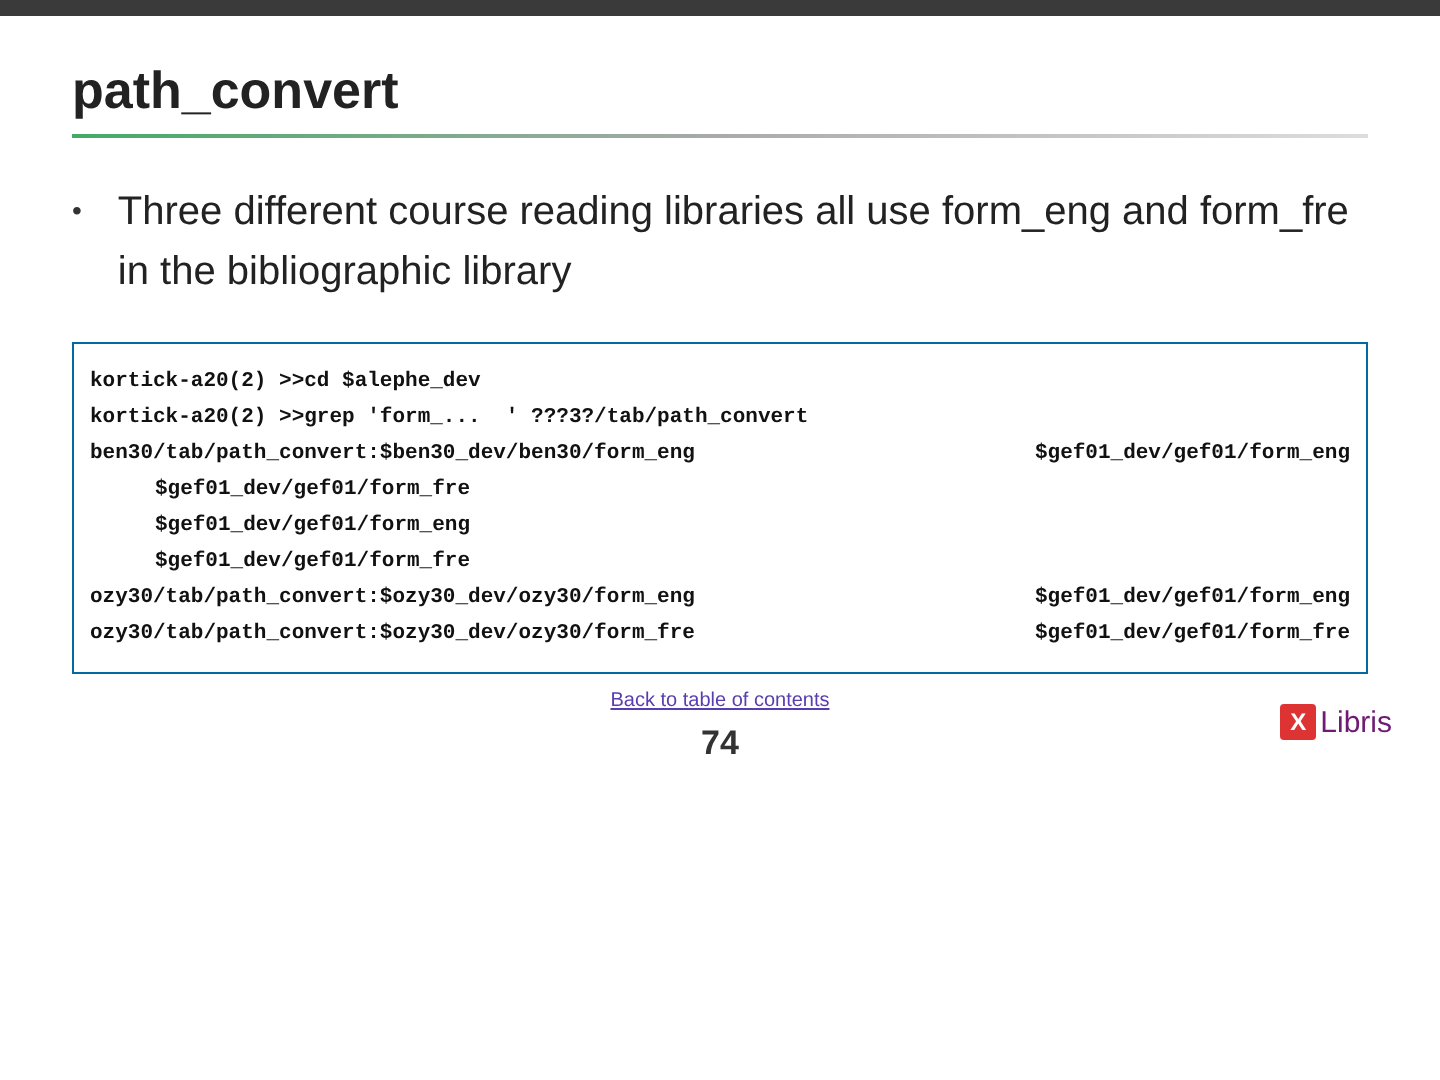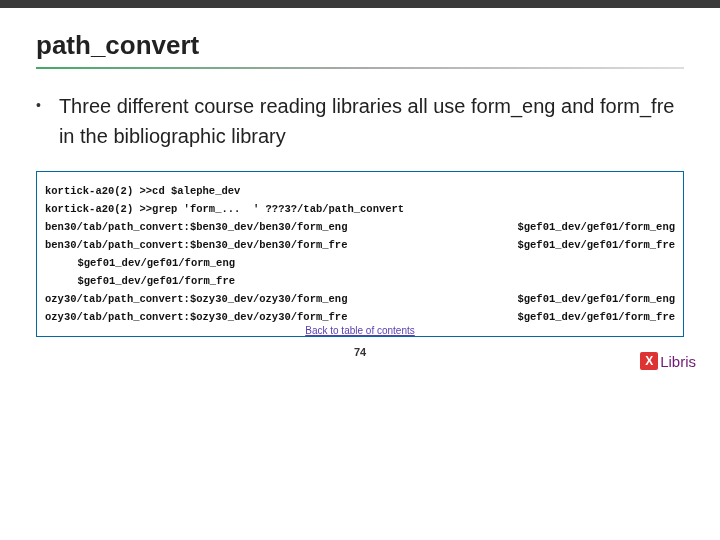--- a/index.html
+++ b/index.html
@@ -8,23 +8,23 @@
   .top-stripe { position: absolute; top: 0; left: 0; right: 0; height: 8px; background: #3a3a3a; }
   .title { font-size: 26px; font-weight: bold; color: #222; margin-top: 6px; margin-bottom: 6px; }
   .title-rule { height: 2px; background: linear-gradient(to right, #4a6, #aaa, #ddd); margin-bottom: 22px; }
   .bullet-row { display: flex; align-items: flex-start; margin-bottom: 20px; }
   .bullet-dot { font-size: 14px; color: #333; margin-right: 18px; margin-top: 6px; }
   .bullet-text { font-size: 20px; color: #222; line-height: 1.5; }
   .code-box { border: 1px solid #0369a1; padding: 10px 8px; font-family: "Courier New", monospace; font-size: 10.5px; font-weight: bold; color: #111; }
   .code-box .row { display: flex; justify-content: space-between; padding: 3px 0; }
   .code-box .left { white-space: pre; }
   .code-box .right { white-space: pre; text-align: right; min-width: 190px; }
-  .footer { position: absolute; bottom: 24px; left: 0; right: 0; text-align: center; }
+  .footer { position: absolute; bottom: 2px; left: 0; right: 0; text-align: center; }
   .back-link { font-size: 10px; color: #5a3db0; text-decoration: underline; display: inline-block; margin-bottom: 6px; }
-  .page-num { font-size: 11px; font-weight: bold; color: #333; }
+  .page-num { font-size: 17px; font-weight: bold; color: #333; }
   .logo { position: absolute; bottom: 14px; right: 24px; display: flex; align-items: center; font-family: Arial, sans-serif; }
   .logo-x { display: inline-flex; align-items: center; justify-content: center; width: 18px; height: 18px; background: #d33; color: #fff; font-weight: bold; font-size: 12px; border-radius: 2px; margin-right: 2px; }
   .logo-text { font-size: 15px; color: #701a75; font-weight: 400; }
 </style>
 </head>
 <body>
 
 <div class="slide">
   <div class="top-stripe"></div>
 
@@ -43,21 +43,20 @@
       </div>
     <div class="row">
         <span class="left">kortick-a20(2) &gt;&gt;grep 'form_...  ' ???3?/tab/path_convert</span>
         <span class="right"></span>
       </div>
     <div class="row">
         <span class="left">ben30/tab/path_convert:$ben30_dev/ben30/form_eng</span>
         <span class="right">$gef01_dev/gef01/form_eng</span>
       </div>
     <div class="row">
-        <span class="left">ben30/tab/path_convert:$ben30_dev/ben30/form_fre</span>
         <span class="right">$gef01_dev/gef01/form_fre</span>
       </div>
     <div class="row">
         <span class="right">$gef01_dev/gef01/form_eng</span>
       </div>
     <div class="row">
         <span class="right">$gef01_dev/gef01/form_fre</span>
       </div>
     <div class="row">
         <span class="left">ozy30/tab/path_convert:$ozy30_dev/ozy30/form_eng</span>

